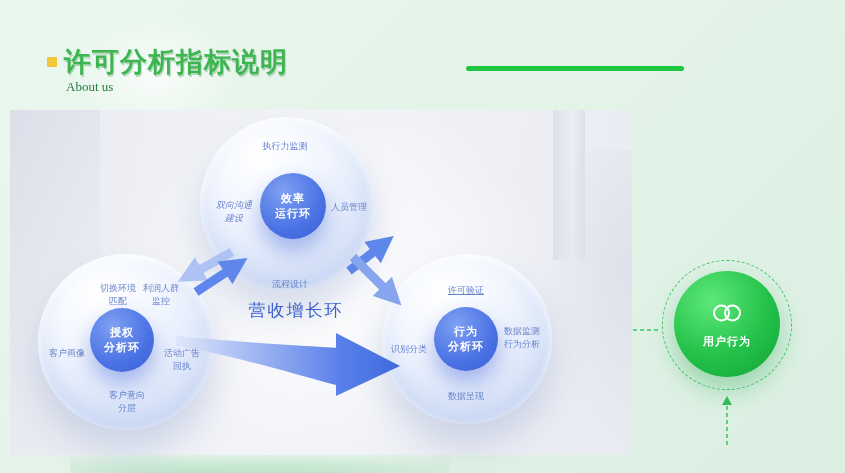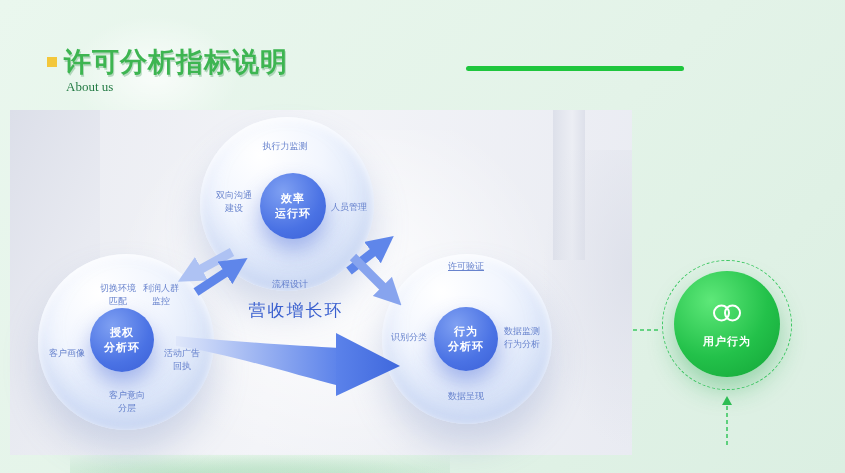--- a/index.html
+++ b/index.html
@@ -137,21 +137,21 @@
   <div class="core core-left">
     <span>授权</span>
     <span>分析环</span>
   </div>
   <div class="core core-right">
     <span>行为</span>
     <span>分析环</span>
   </div>
 
   <div class="lbl" style="left:285px;top:140px;">执行力监测</div>
-  <div class="lbl" style="left:234px;top:189px;">
+  <div class="lbl" style="left:234px;top:199px;font-style:italic;">
     <div>双向沟通</div>
     <div>建设</div>
   </div>
   <div class="lbl" style="left:349px;top:201px;">人员管理</div>
   <div class="lbl" style="left:290px;top:258px;margin-top:20px;">流程设计</div>
 
   <div class="lbl" style="left:88px;top:282px;margin-left:30px;">
     <div>切换环境</div>
     <div>匹配</div>
   </div>
@@ -162,22 +162,22 @@
   <div class="lbl" style="left:67px;top:347px;">客户画像</div>
   <div class="lbl" style="left:182px;top:347px;">
     <div>活动广告</div>
     <div>回执</div>
   </div>
   <div class="lbl" style="left:127px;top:389px;">
     <div>客户意向</div>
     <div>分层</div>
   </div>
 
-  <div class="lbl" style="left:466px;top:260px;text-decoration:underline;">许可验证</div>
-  <div class="lbl" style="left:409px;top:331px;">识别分类</div>
+  <div class="lbl" style="left:466px;top:284px;text-decoration:underline;">许可验证</div>
+  <div class="lbl" style="left:409px;top:343px;">识别分类</div>
   <div class="lbl" style="left:522px;top:325px;">
     <div>数据监测</div>
     <div>行为分析</div>
   </div>
   <div class="lbl" style="left:466px;top:390px;">数据呈现</div>
 
   <div class="center-label">营收增长环</div>
 
   <div class="dash-ring"></div>
   <div class="green-circle"></div>

